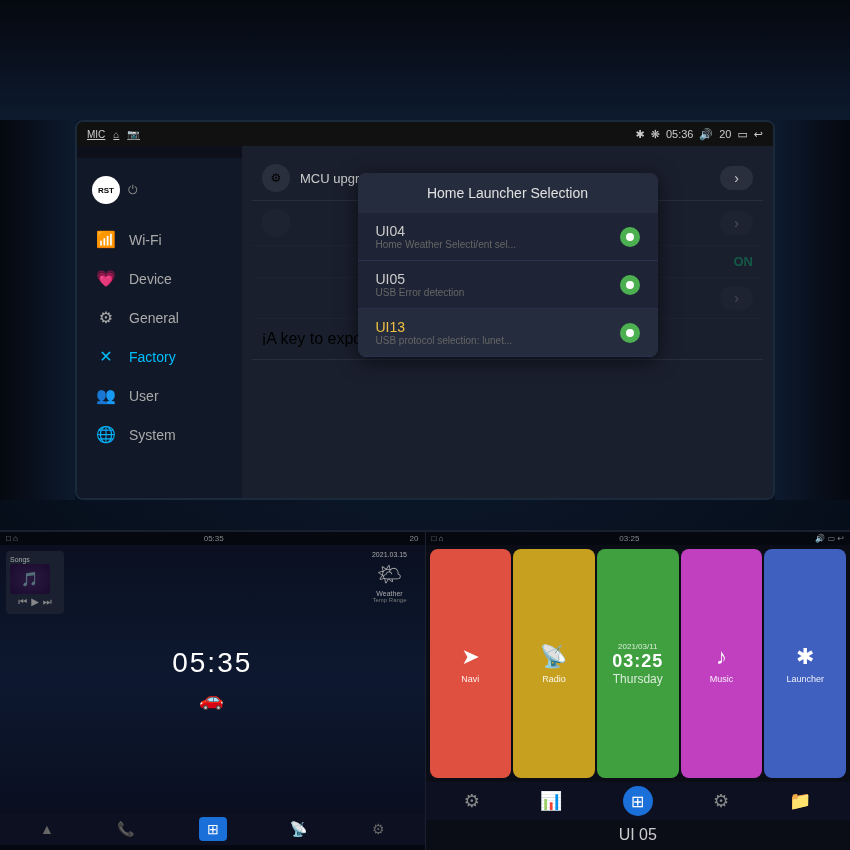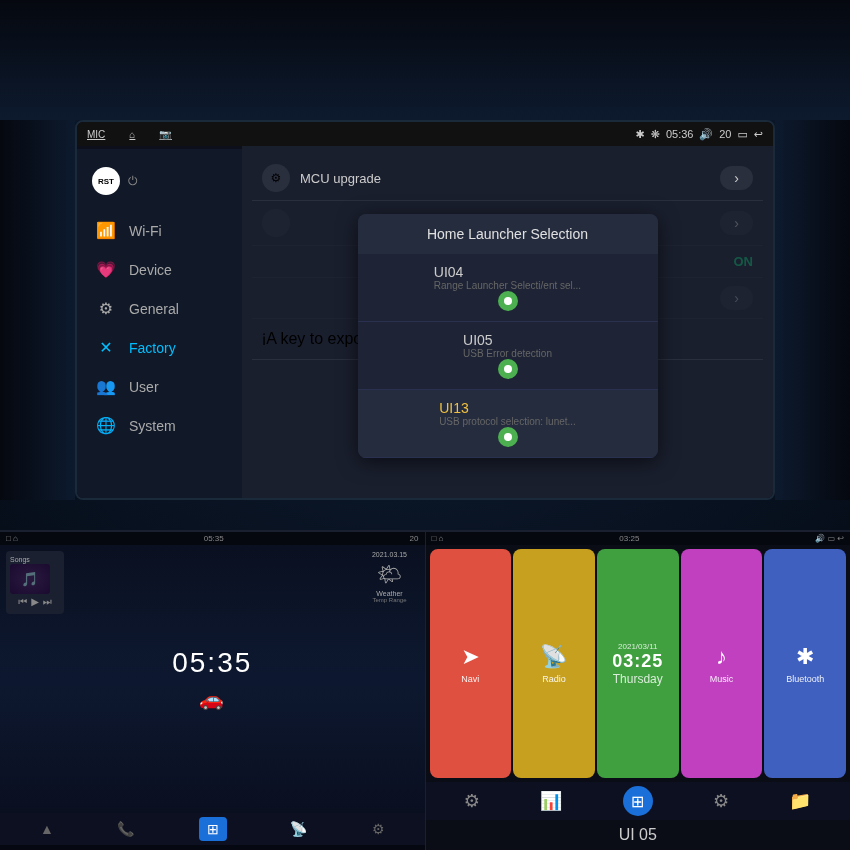--- a/index.html
+++ b/index.html
@@ -43,29 +43,29 @@
       background: #111;
       font-size: 11px;
       color: #ccc;
       gap: 6px;
       height: 24px;
     }
     .status-bar .left-icons {
       position: absolute;
       left: 10px;
       display: flex;
-      gap: 24px;
+      gap: 8px;
       font-size: 10px;
       text-decoration: underline;
     }
 
     
     .sidebar {
       position: absolute;
-      top: 27px;
+      top: 36px;
       left: 0;
       width: 165px;
       height: calc(100% - 24px);
       background: #111827;
       display: flex;
       flex-direction: column;
       padding: 10px 0;
     }
 
     
@@ -152,21 +152,21 @@
     }
 
     
     .modal-overlay {
       position: absolute;
       top: 24px;
       left: 165px;
       right: 0;
       bottom: 0;
       display: flex;
-      align-items: center;
+      align-items: flex-start;
       justify-content: center;
       padding-top: 27px;
     }
     .modal-box {
       background: #1e2435;
       border-radius: 8px;
       width: 300px;
       overflow: hidden;
       box-shadow: 0 4px 20px rgba(0,0,0,0.6);
     }
@@ -177,21 +177,20 @@
       color: #e0e0e0;
       text-align: center;
       font-weight: 500;
     }
     .modal-row {
       display: flex;
       align-items: center;
       padding: 10px 18px;
       border-bottom: 1px solid #2a3050;
       cursor: pointer;
-      flex-direction: column;
     }
     .modal-row-label {
       font-size: 14px;
       color: #ccc;
       flex: 1;
     }
     .modal-row-label.active {
       color: #f0c040;
     }
     .modal-row-sub {
@@ -537,21 +536,21 @@
     </div>
   </div>
 
   <div class="modal-overlay">
     <div class="modal-box">
       <div class="modal-title">Home Launcher Selection</div>
 
       <div class="modal-row">
         <div style="flex:1;">
           <div class="modal-row-label">UI04</div>
-          <div class="modal-row-sub">Range Launcher Selecti/ent sel...</div>
+          <div class="modal-row-sub">Home Weather Selecti/ent sel...</div>
         </div>
         <div class="radio-circle"></div>
       </div>
 
       <div class="modal-row">
         <div style="flex:1;">
           <div class="modal-row-label">UI05</div>
           <div class="modal-row-sub">USB Error detection</div>
         </div>
         <div class="radio-circle"></div>
@@ -639,21 +638,21 @@
             <span class="clock-tile-time">03:25</span>
             <span class="clock-tile-day">Thursday</span>
           </div>
         </div>
         <div class="app-tile tile-music">
           <span class="tile-icon">♪</span>
           <span class="tile-label">Music</span>
         </div>
         <div class="app-tile tile-bt">
           <span class="tile-icon">✱</span>
-          <span class="tile-label">Bluetooth</span>
+          <span class="tile-label">Launcher</span>
         </div>
       </div>
 
       <div class="ui05-bottom-bar">
         <span class="bottom-bar-icon">⚙</span>
         <span class="bottom-bar-icon">📊</span>
         <span class="bottom-bar-icon active">⊞</span>
         <span class="bottom-bar-icon">⚙</span>
         <span class="bottom-bar-icon">📁</span>
       </div>

